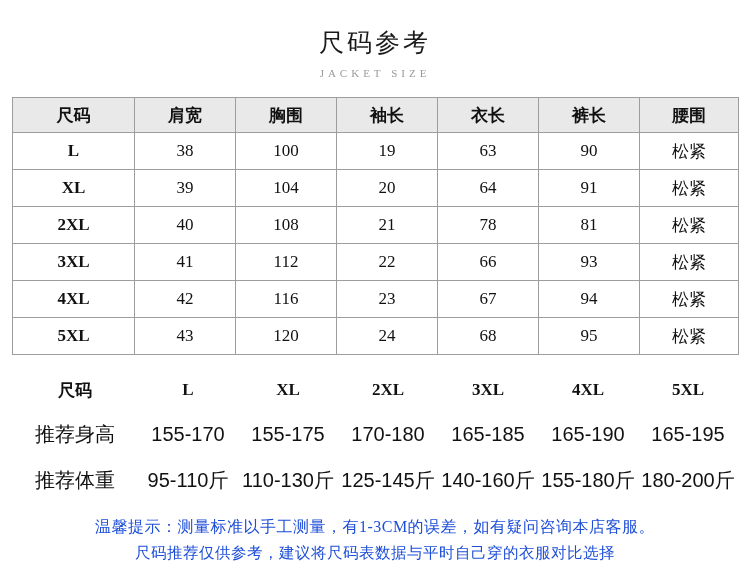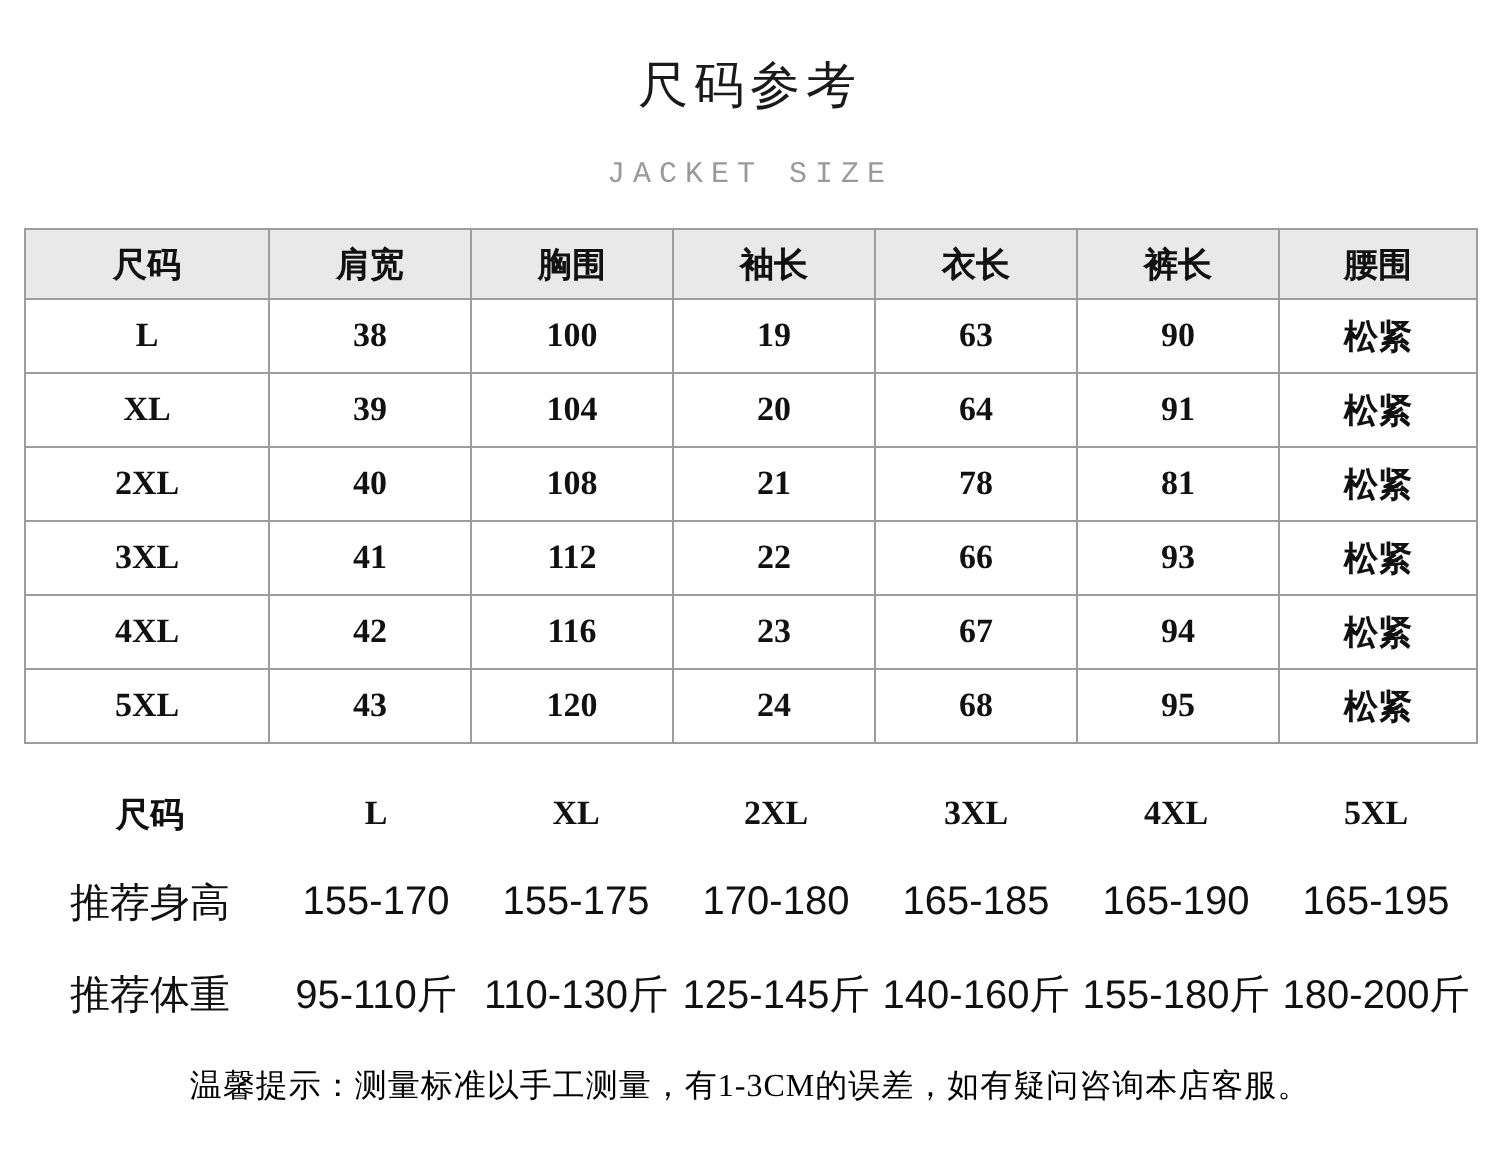--- a/index.html
+++ b/index.html
@@ -27,25 +27,25 @@
     padding-top: 26px;
   }
   .title-main {
     font-size: 25px;
     letter-spacing: 3px;
     color: #1a1a1a;
     font-weight: 400;
     font-family: "Liberation Serif", "DejaVu Serif", serif;
   }
   .title-sub {
-    margin-top: 20px;
-    font-size: 15px;
+    margin-top: 8px;
+    font-size: 11px;
     letter-spacing: 4px;
     color: #9a9a9a;
-    font-family: Liberation Mono, monospace;
+    font-family: Liberation Serif, serif;
   }
   
   .size-table {
     margin-top: 18px;
     width: 726px;
     border-collapse: collapse;
     table-layout: fixed;
   }
   .size-table th, .size-table td {
     border: 1px solid #9d9d9d;
@@ -56,21 +56,21 @@
     color: #111;
   }
   .size-table thead th {
     background: #e9e9e9;
     font-weight: bold;
     font-size: 17px;
     height: 32px;
   }
   .size-table tbody td {
     background: #ffffff;
-    font-weight: bold;
+    font-weight: normal;
   }
   .size-table tbody td.first-col {
     font-weight: bold;
   }
   .col-w0 { width: 122px; }
   .col-w1 { width: 101px; }
   .col-w2 { width: 101px; }
   .col-w3 { width: 101px; }
   .col-w4 { width: 101px; }
   .col-w5 { width: 101px; }
@@ -111,21 +111,21 @@
     font-size: 20px;
   }
   
   .notes {
     margin-top: 10px;
     text-align: center;
     line-height: 1.7;
   }
   .note-line {
     font-size: 15.5px;
-    color: #000000;
+    color: #1d4ed8;
     letter-spacing: 0.5px;
   }
   .note-line.first {
     font-size: 16px;
   }
 </style>
 </head>
 <body>
 
 <div class="page">
@@ -252,15 +252,16 @@
           <td class="val">140-160斤</td>
           <td class="val">155-180斤</td>
           <td class="val">180-200斤</td>
         </tr>
       </tbody>
     </table>
   </div>
 
   <div class="notes">
     <div class="note-line first">温馨提示：测量标准以手工测量，有1-3CM的误差，如有疑问咨询本店客服。</div>
+    <div class="note-line">尺码推荐仅供参考，建议将尺码表数据与平时自己穿的衣服对比选择</div>
   </div>
 
 </div>
 
 </body></html>

